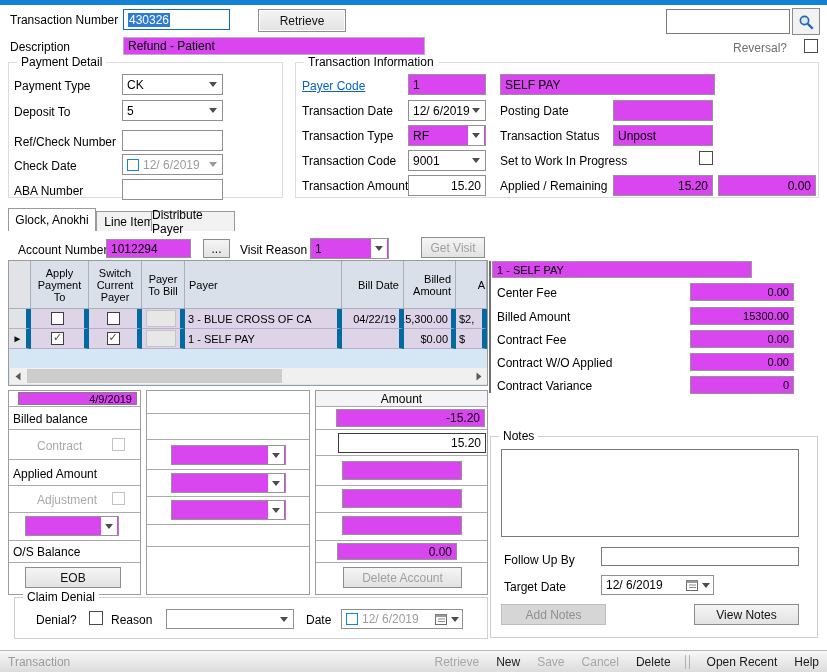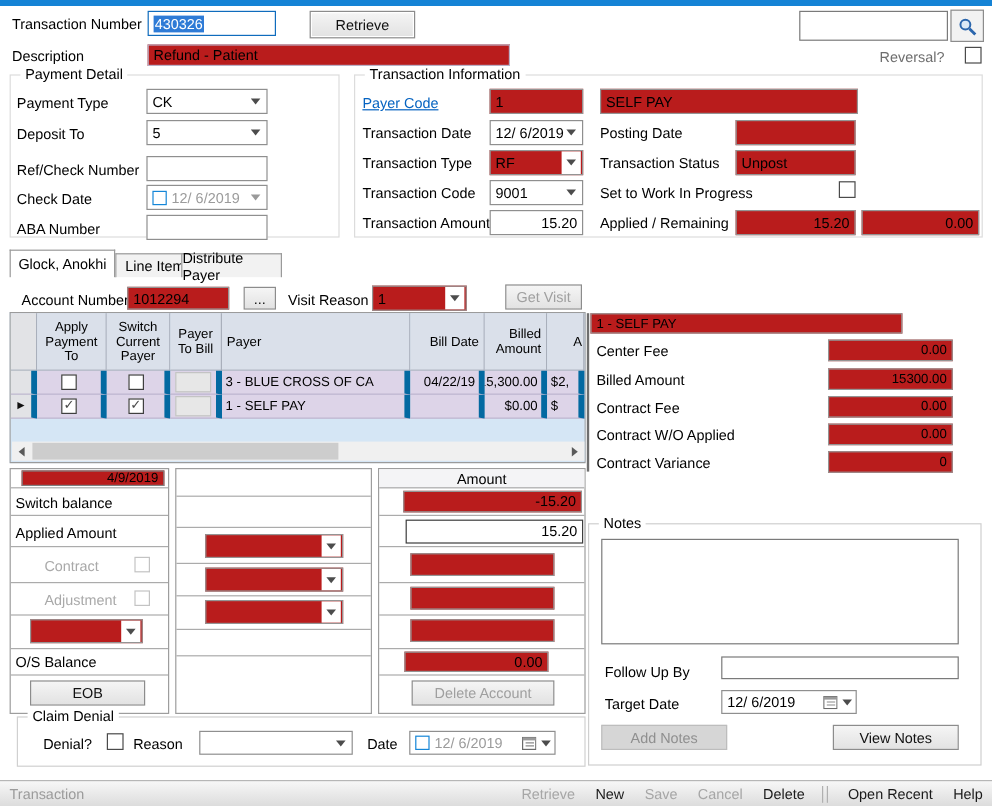--- a/index.html
+++ b/index.html
@@ -4,21 +4,21 @@
 <style>
   html,body{margin:0;padding:0;background:#fff;}
   .win{position:relative;width:827px;height:672px;background:#fff;overflow:hidden;
        font-family:"Liberation Sans","DejaVu Sans",sans-serif;font-size:12px;color:#000;}
   .abs{position:absolute;box-sizing:border-box;}
   .lbl{position:absolute;white-space:nowrap;line-height:14px;}
   .gray{color:#9b9b9b;}
   .dimlbl{color:#a9a9a9;}
   .fld{position:absolute;box-sizing:border-box;border:1px solid #8f8f8f;background:#fff;
        display:flex;align-items:center;padding:0 4px;overflow:hidden;white-space:nowrap;}
-  .fld.lav{background:#b91c1c;border-color:#949494;}
+  .fld.lav{background:#d946ef;border-color:#949494;}
   .fld.num{justify-content:flex-end;}
   .combo{padding-right:18px;}
   .dd{position:absolute;right:1px;top:0;bottom:0;width:16px;display:flex;align-items:center;justify-content:center;gap:2px;}
   .tri{width:0;height:0;border-left:4px solid transparent;border-right:4px solid transparent;border-top:5px solid #4c4c4c;}
   .btn{position:absolute;box-sizing:border-box;border:1px solid #8c8c8c;background:linear-gradient(#f5f5f5,#e2e2e2);
        display:flex;align-items:center;justify-content:center;color:#111;white-space:nowrap;}
   .btn.dis{color:#9f9f9f;}
   .btn.disfill{background:#d6d6d6;border-color:#bdbdbd;color:#8f8f8f;}
   .cb{position:absolute;width:14px;height:14px;box-sizing:border-box;border:1px solid #4a4a4a;background:#fff;}
   .cb.disb{border-color:#c3c3c3;}
@@ -242,29 +242,29 @@
   <div class="lbl" style="left:497px;top:356px;">Contract W/O Applied</div>
   <div class="fld lav num" style="left:690px;top:353px;width:104px;height:18px;font-size:11px;">0.00</div>
   <div class="lbl" style="left:497px;top:379px;">Contract Variance</div>
   <div class="fld lav num" style="left:690px;top:376px;width:104px;height:18px;font-size:11px;">0</div>
 
   <div class="panel" style="left:8px;top:390px;width:133px;height:205px;">
     <div class="tr" style="height:16px;">
         <div class="fld lav num" style="left:9px;top:1px;right:3px;bottom:1px;border-color:#808080;font-size:11px;position:absolute;">4/9/2019</div>
       </div>
     <div class="tr" style="height:23px;">
-        <span class="lbl" style="left:4px;top:5px;">Switch balance</span>
-      </div>
-    <div class="tr" style="height:26px;">
-        <span class="lbl" style="left:4px;top:7px;">Applied Amount</span>
+        <span class="lbl" style="left:4px;top:5px;">Billed balance</span>
       </div>
     <div class="tr" style="height:30px;">
       <span class="lbl dimlbl" style="left:28px;top:9px;">Contract</span>
       <span class="cb disb" style="left:103px;top:8px;width:13px;height:13px;"></span>
     </div>
+    <div class="tr" style="height:26px;">
+        <span class="lbl" style="left:4px;top:7px;">Applied Amount</span>
+      </div>
     <div class="tr" style="height:27px;">
       <span class="lbl dimlbl" style="left:28px;top:7px;">Adjustment</span>
       <span class="cb disb" style="left:103px;top:6px;width:13px;height:13px;"></span>
     </div>
     <div class="tr" style="height:28px;">
       <div class="fld combo lav" style="left:16px;top:3px;width:94px;height:20px;position:absolute;">
         <span class="dd" style="background:#fff;">
             <i class="tri"></i>
           </span>
       </div>

